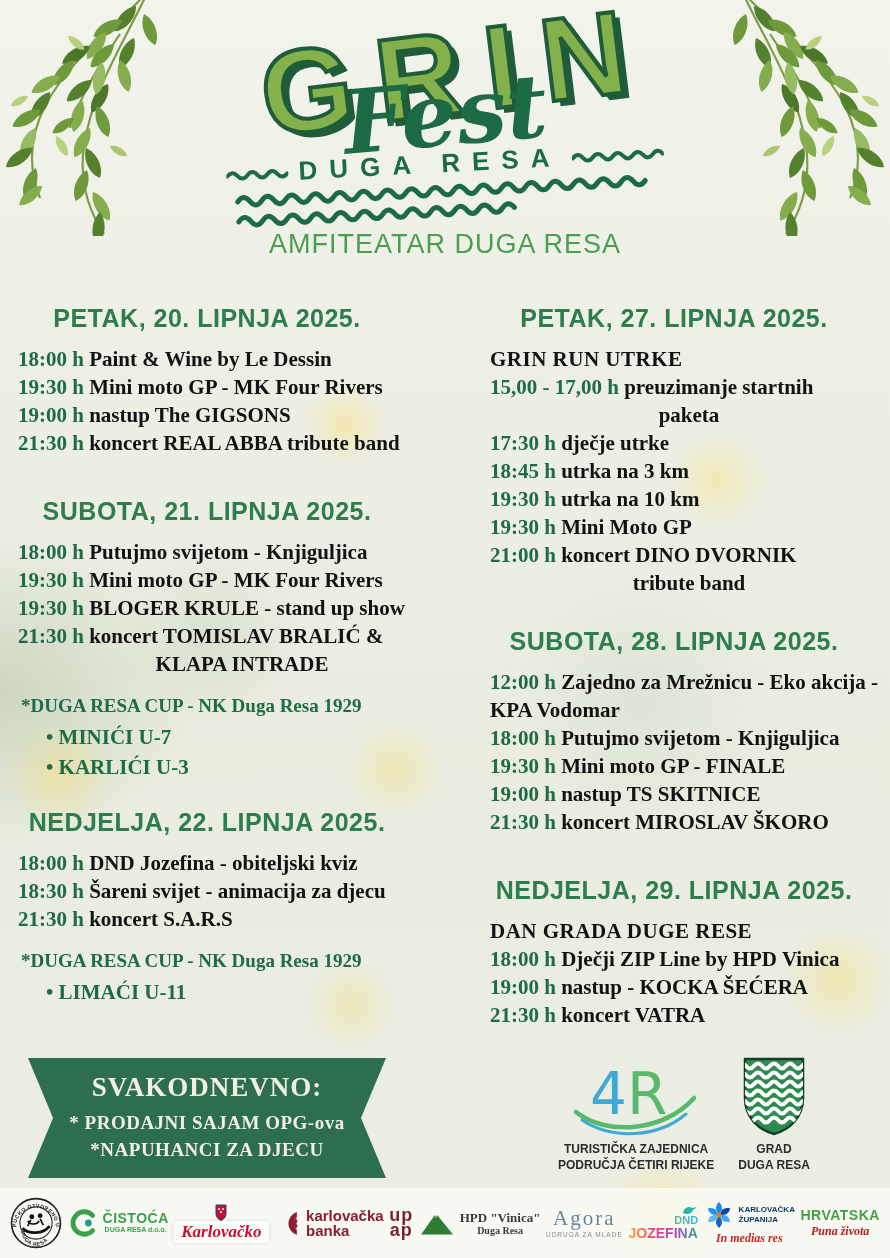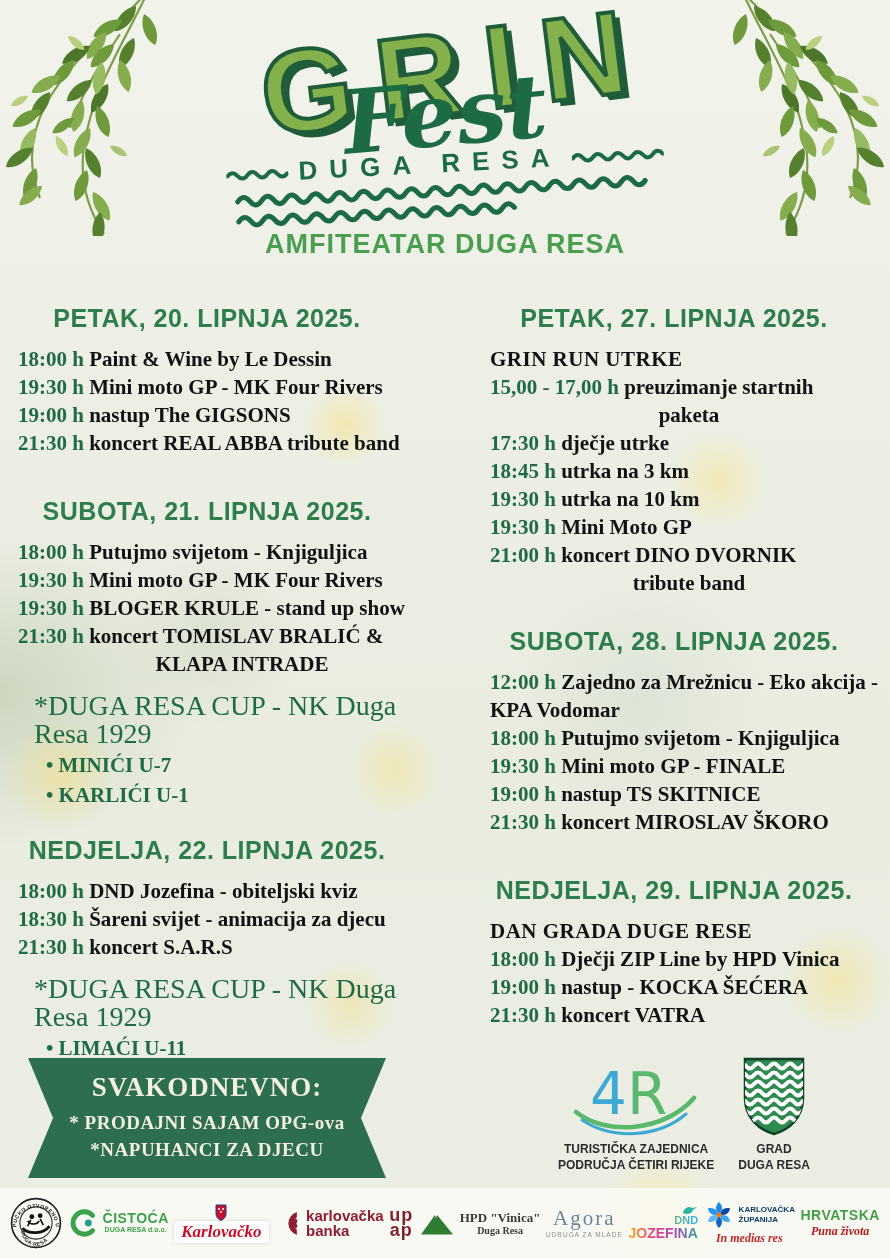--- a/index.html
+++ b/index.html
@@ -26,37 +26,37 @@
   
   .logoblock{position:absolute;top:14px;left:50%;transform:translateX(-50%);width:600px;text-align:center;}
   .grin{display:inline-block;font-weight:900;font-size:118px;line-height:1;letter-spacing:24px;
     color:#84b14c;-webkit-text-stroke:4px #1f5c39;text-shadow:6px 6px 0 #1f5c39;
     transform:rotate(-7deg);padding-left:20px;}
   .fest{margin-top:-62px;font-family:"DejaVu Serif",serif;font-style:italic;font-weight:700;
     font-size:88px;line-height:1;color:#1c6b44;transform:rotate(-5deg);position:relative;z-index:2;}
   .drrow{display:flex;align-items:center;justify-content:center;gap:10px;margin-top:-10px;transform:rotate(-3deg);}
   .dr{font-weight:700;font-size:26px;letter-spacing:12px;color:#1c6b44;}
   .squiggles{display:block;margin:0 auto;transform:rotate(-3deg);}
-  .venue{margin:6px 0 0;font-weight:700;font-size:27px;letter-spacing:1px;color:#4a9e50;}
+  .venue{margin:6px 0 0;font-weight:400;font-size:27px;letter-spacing:1px;color:#4a9e50;}
 
   
   .col{position:absolute;top:304px;}
   .col-left{left:18px;width:448px;}
   .col-right{left:490px;width:398px;}
   .day{font-weight:800;font-size:25px;letter-spacing:.5px;color:#2e7d4c;margin:0 0 12px;text-align:center;}
   .col-left .day{padding-right:70px;}
   .col-right .day{padding-right:30px;}
   .day.mt1{margin-top:40px;} .day.mt2{margin-top:26px;} .day.mt3{margin-top:30px;} .day.mt4{margin-top:40px;}
   .row{font-family:"Liberation Serif",serif;font-weight:700;font-size:21px;line-height:28px;
     color:#121212;margin:0;}
   .time{color:#1e6b45;}
   .l2c{display:block;text-align:center;}
   .head{letter-spacing:.5px;}
   .cup{margin-top:14px;}
-  .cup-title{font-family:"Liberation Serif",serif;font-weight:400;font-size:28px;line-height:28px;color:#1e6b45;margin:0 16px 2px;}
+  .cup-title{font-family:"Liberation Serif",serif;font-weight:700;font-size:19px;line-height:28px;color:#1e6b45;margin:0 3px 2px;}
   .cup-bullet{font-family:"Liberation Serif",serif;font-weight:700;font-size:21px;line-height:30px;color:#1e6b45;margin:0 0 0 28px;}
 
   
   .ribbon{position:absolute;left:28px;top:1058px;width:358px;height:120px;background:#2d6e4f;
     clip-path:polygon(0 0,100% 0,93% 50%,100% 100%,0 100%,7% 50%);
     color:#f3efe2;text-align:center;padding-top:14px;box-sizing:border-box;}
   .rib-title{font-family:"Liberation Serif",serif;font-weight:700;font-size:27px;letter-spacing:1px;margin-bottom:6px;}
   .rib-line{font-family:"Liberation Serif",serif;font-weight:700;font-size:19px;line-height:27px;letter-spacing:.5px;}
 
   
@@ -208,21 +208,21 @@
     </section>
     <section>
       <h2 class="day mt1">SUBOTA, 21. LIPNJA 2025.</h2>
       <p class="row"><span class="time">18:00 h</span> <span>Putujmo svijetom - Knjiguljica</span></p>
       <p class="row"><span class="time">19:30 h</span> <span>Mini moto GP - MK Four Rivers</span></p>
       <p class="row"><span class="time">19:30 h</span> <span>BLOGER KRULE - stand up show</span></p>
       <p class="row"><span class="time">21:30 h</span> <span>koncert TOMISLAV BRALIĆ &amp;</span><span class="l2c">KLAPA INTRADE</span></p>
       <div class="cup">
         <p class="cup-title">*DUGA RESA CUP - NK Duga Resa 1929</p>
         <p class="cup-bullet">• MINIĆI U-7</p>
-        <p class="cup-bullet">• KARLIĆI U-1</p>
+        <p class="cup-bullet">• KARLIĆI U-3</p>
       </div>
     </section>
     <section>
       <h2 class="day mt2">NEDJELJA, 22. LIPNJA 2025.</h2>
       <p class="row"><span class="time">18:00 h</span> <span>DND Jozefina - obiteljski kviz</span></p>
       <p class="row"><span class="time">18:30 h</span> <span>Šareni svijet - animacija za djecu</span></p>
       <p class="row"><span class="time">21:30 h</span> <span>koncert S.A.R.S</span></p>
       <div class="cup">
         <p class="cup-title">*DUGA RESA CUP - NK Duga Resa 1929</p>
         <p class="cup-bullet">• LIMAĆI U-11</p>

